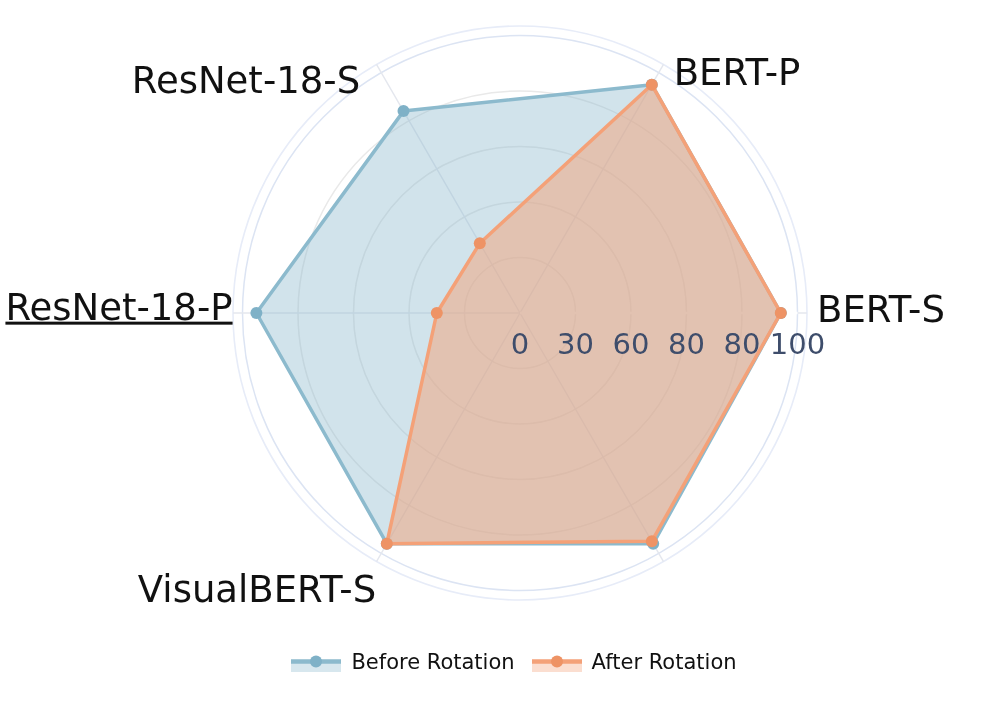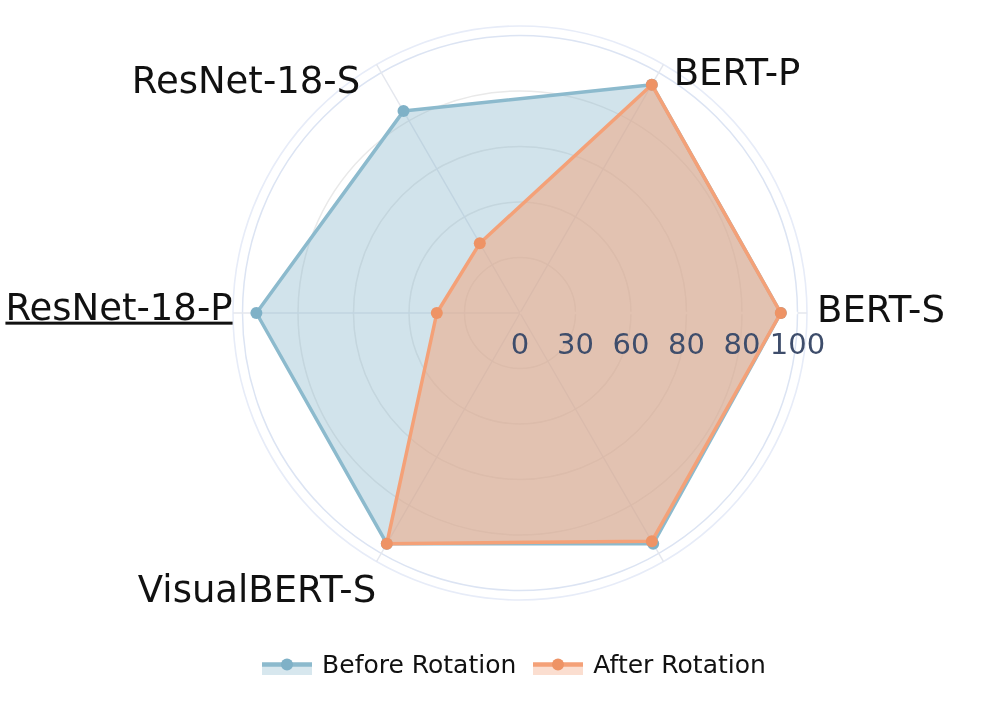--- a/index.html
+++ b/index.html
@@ -39,21 +39,21 @@
 
   .legend {
     position: absolute;
     left: 30px;
     right: 0;
     top: 650px;
     display: flex;
     justify-content: center;
     align-items: center;
     gap: 16px;
-    font-size: 25px;
+    font-size: 21px;
   }
   .legend-item { display: flex; align-items: center; gap: 9px; cursor: pointer; }
   .legend-item .swatch { display: block; }
   .legend-text { white-space: nowrap; }
 </style>
 </head>
 <body>
 
 <div class="stage">
 

